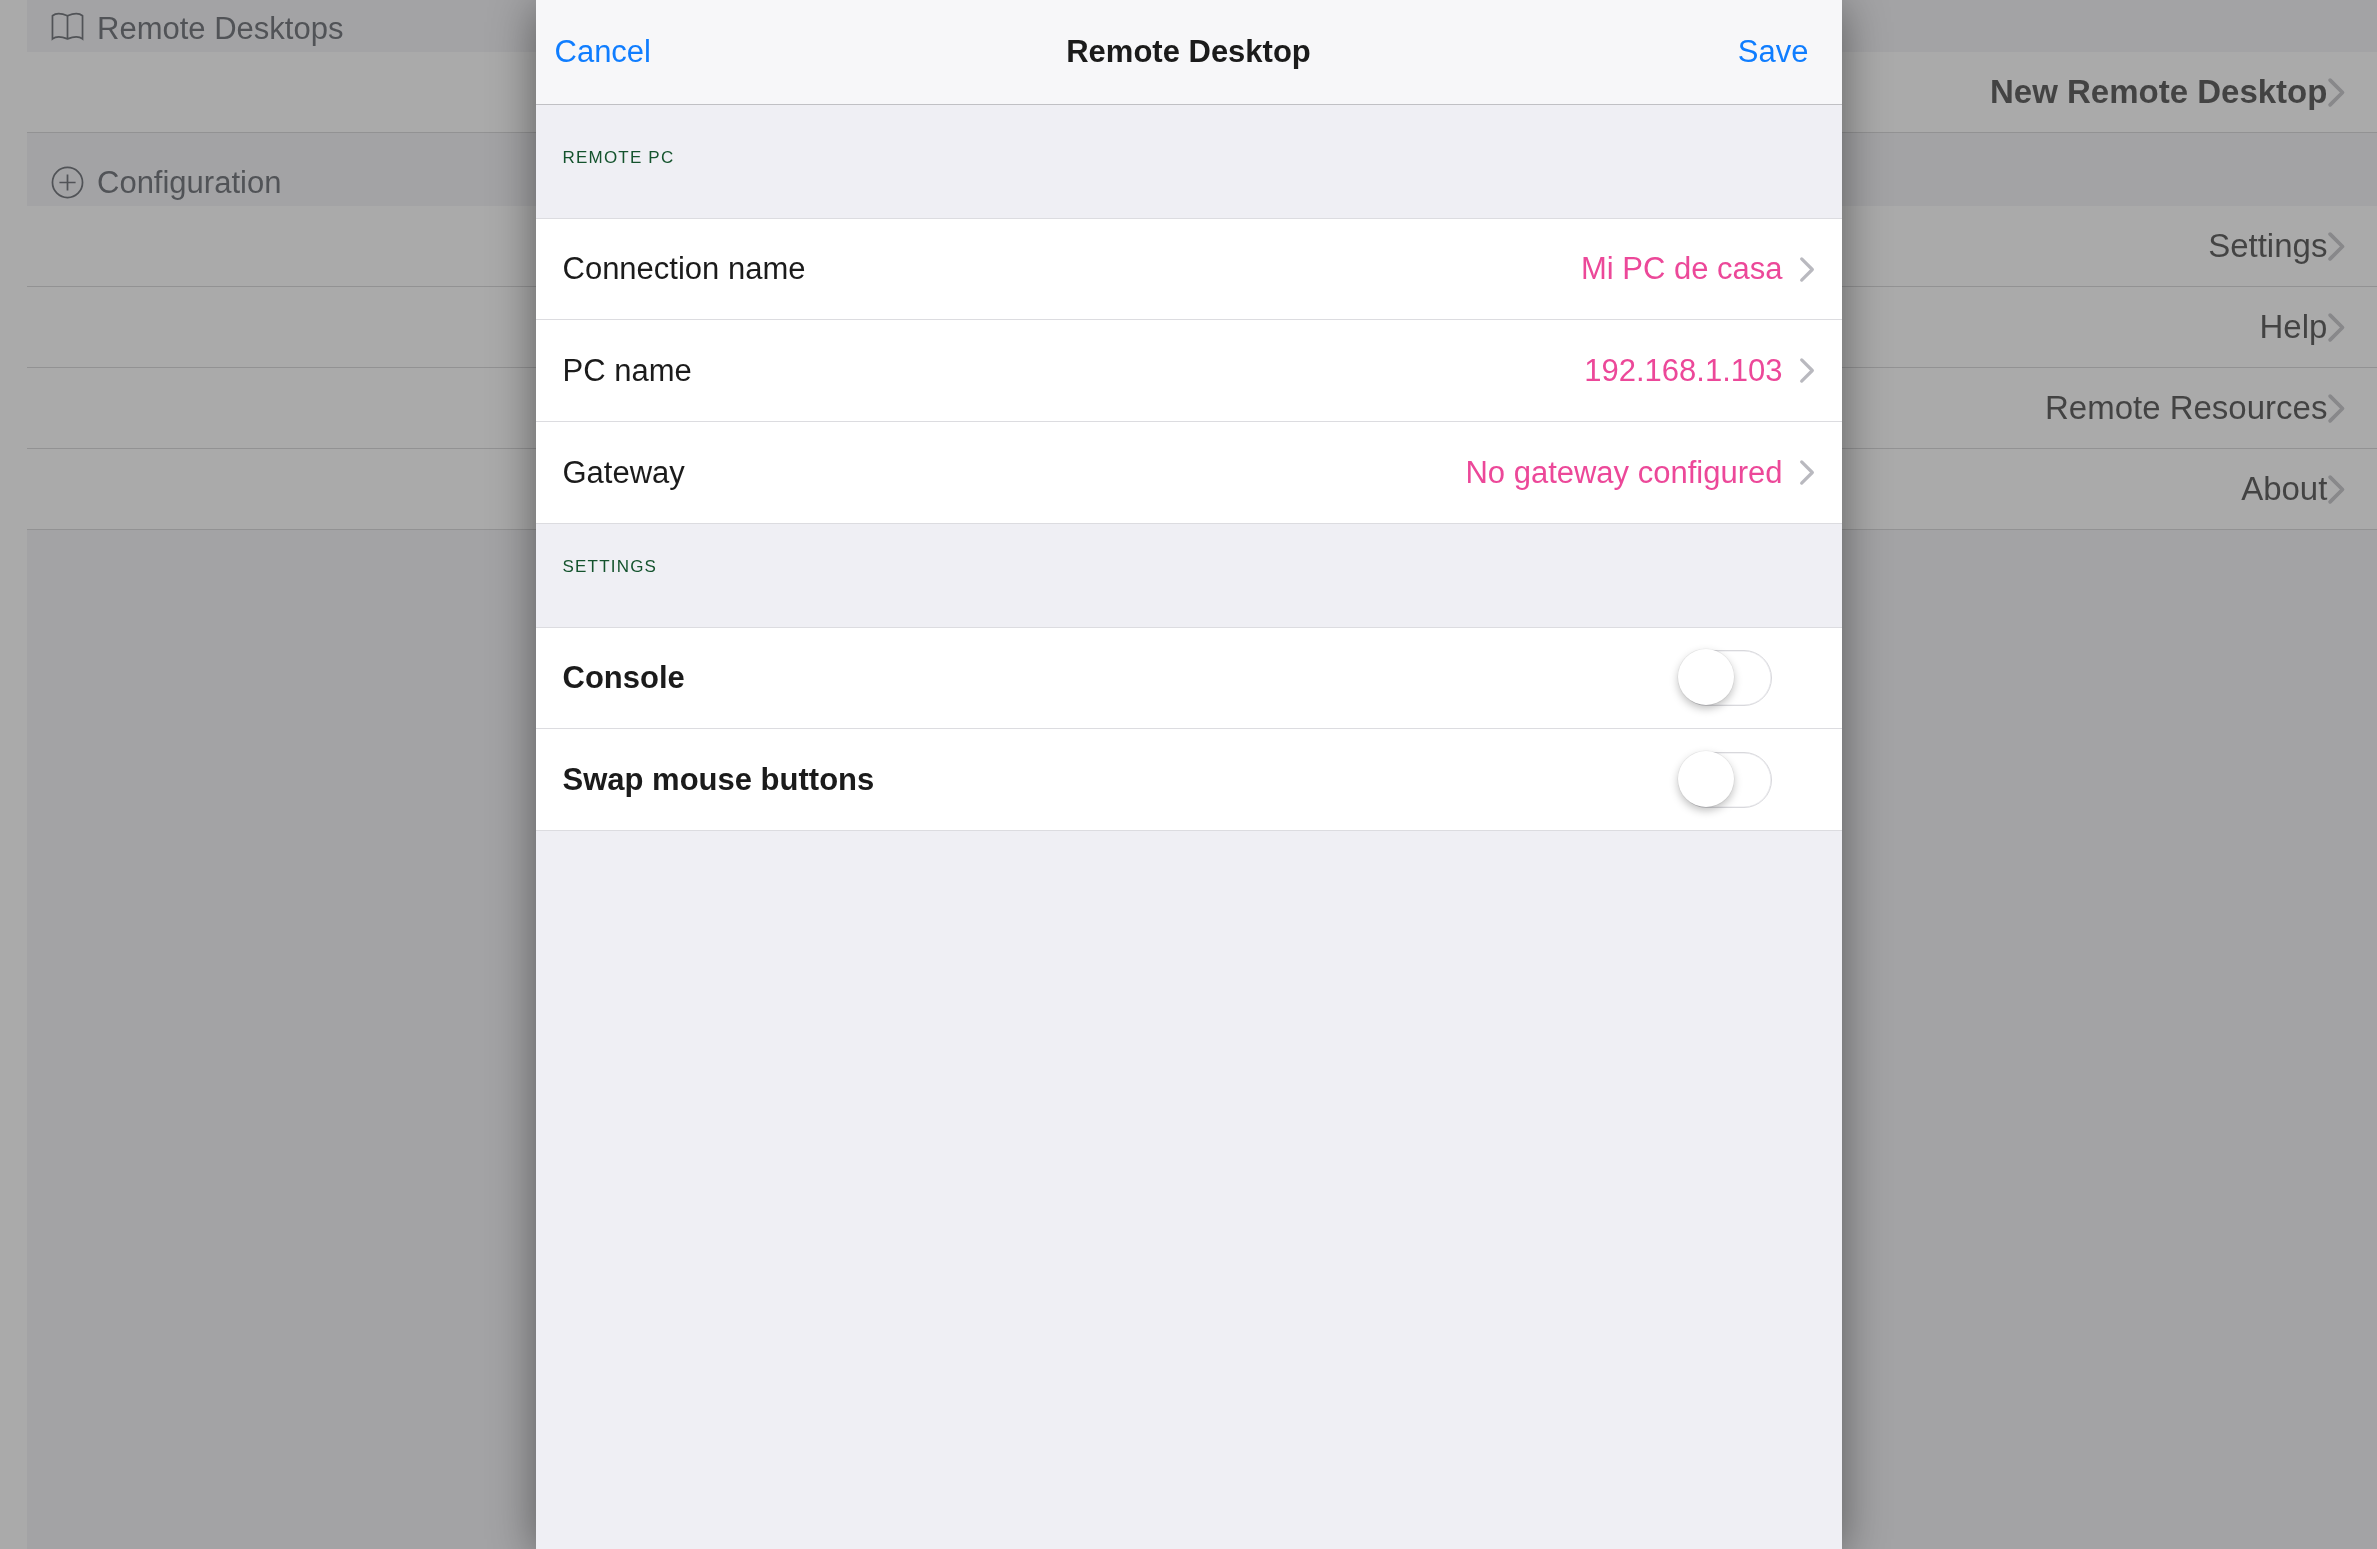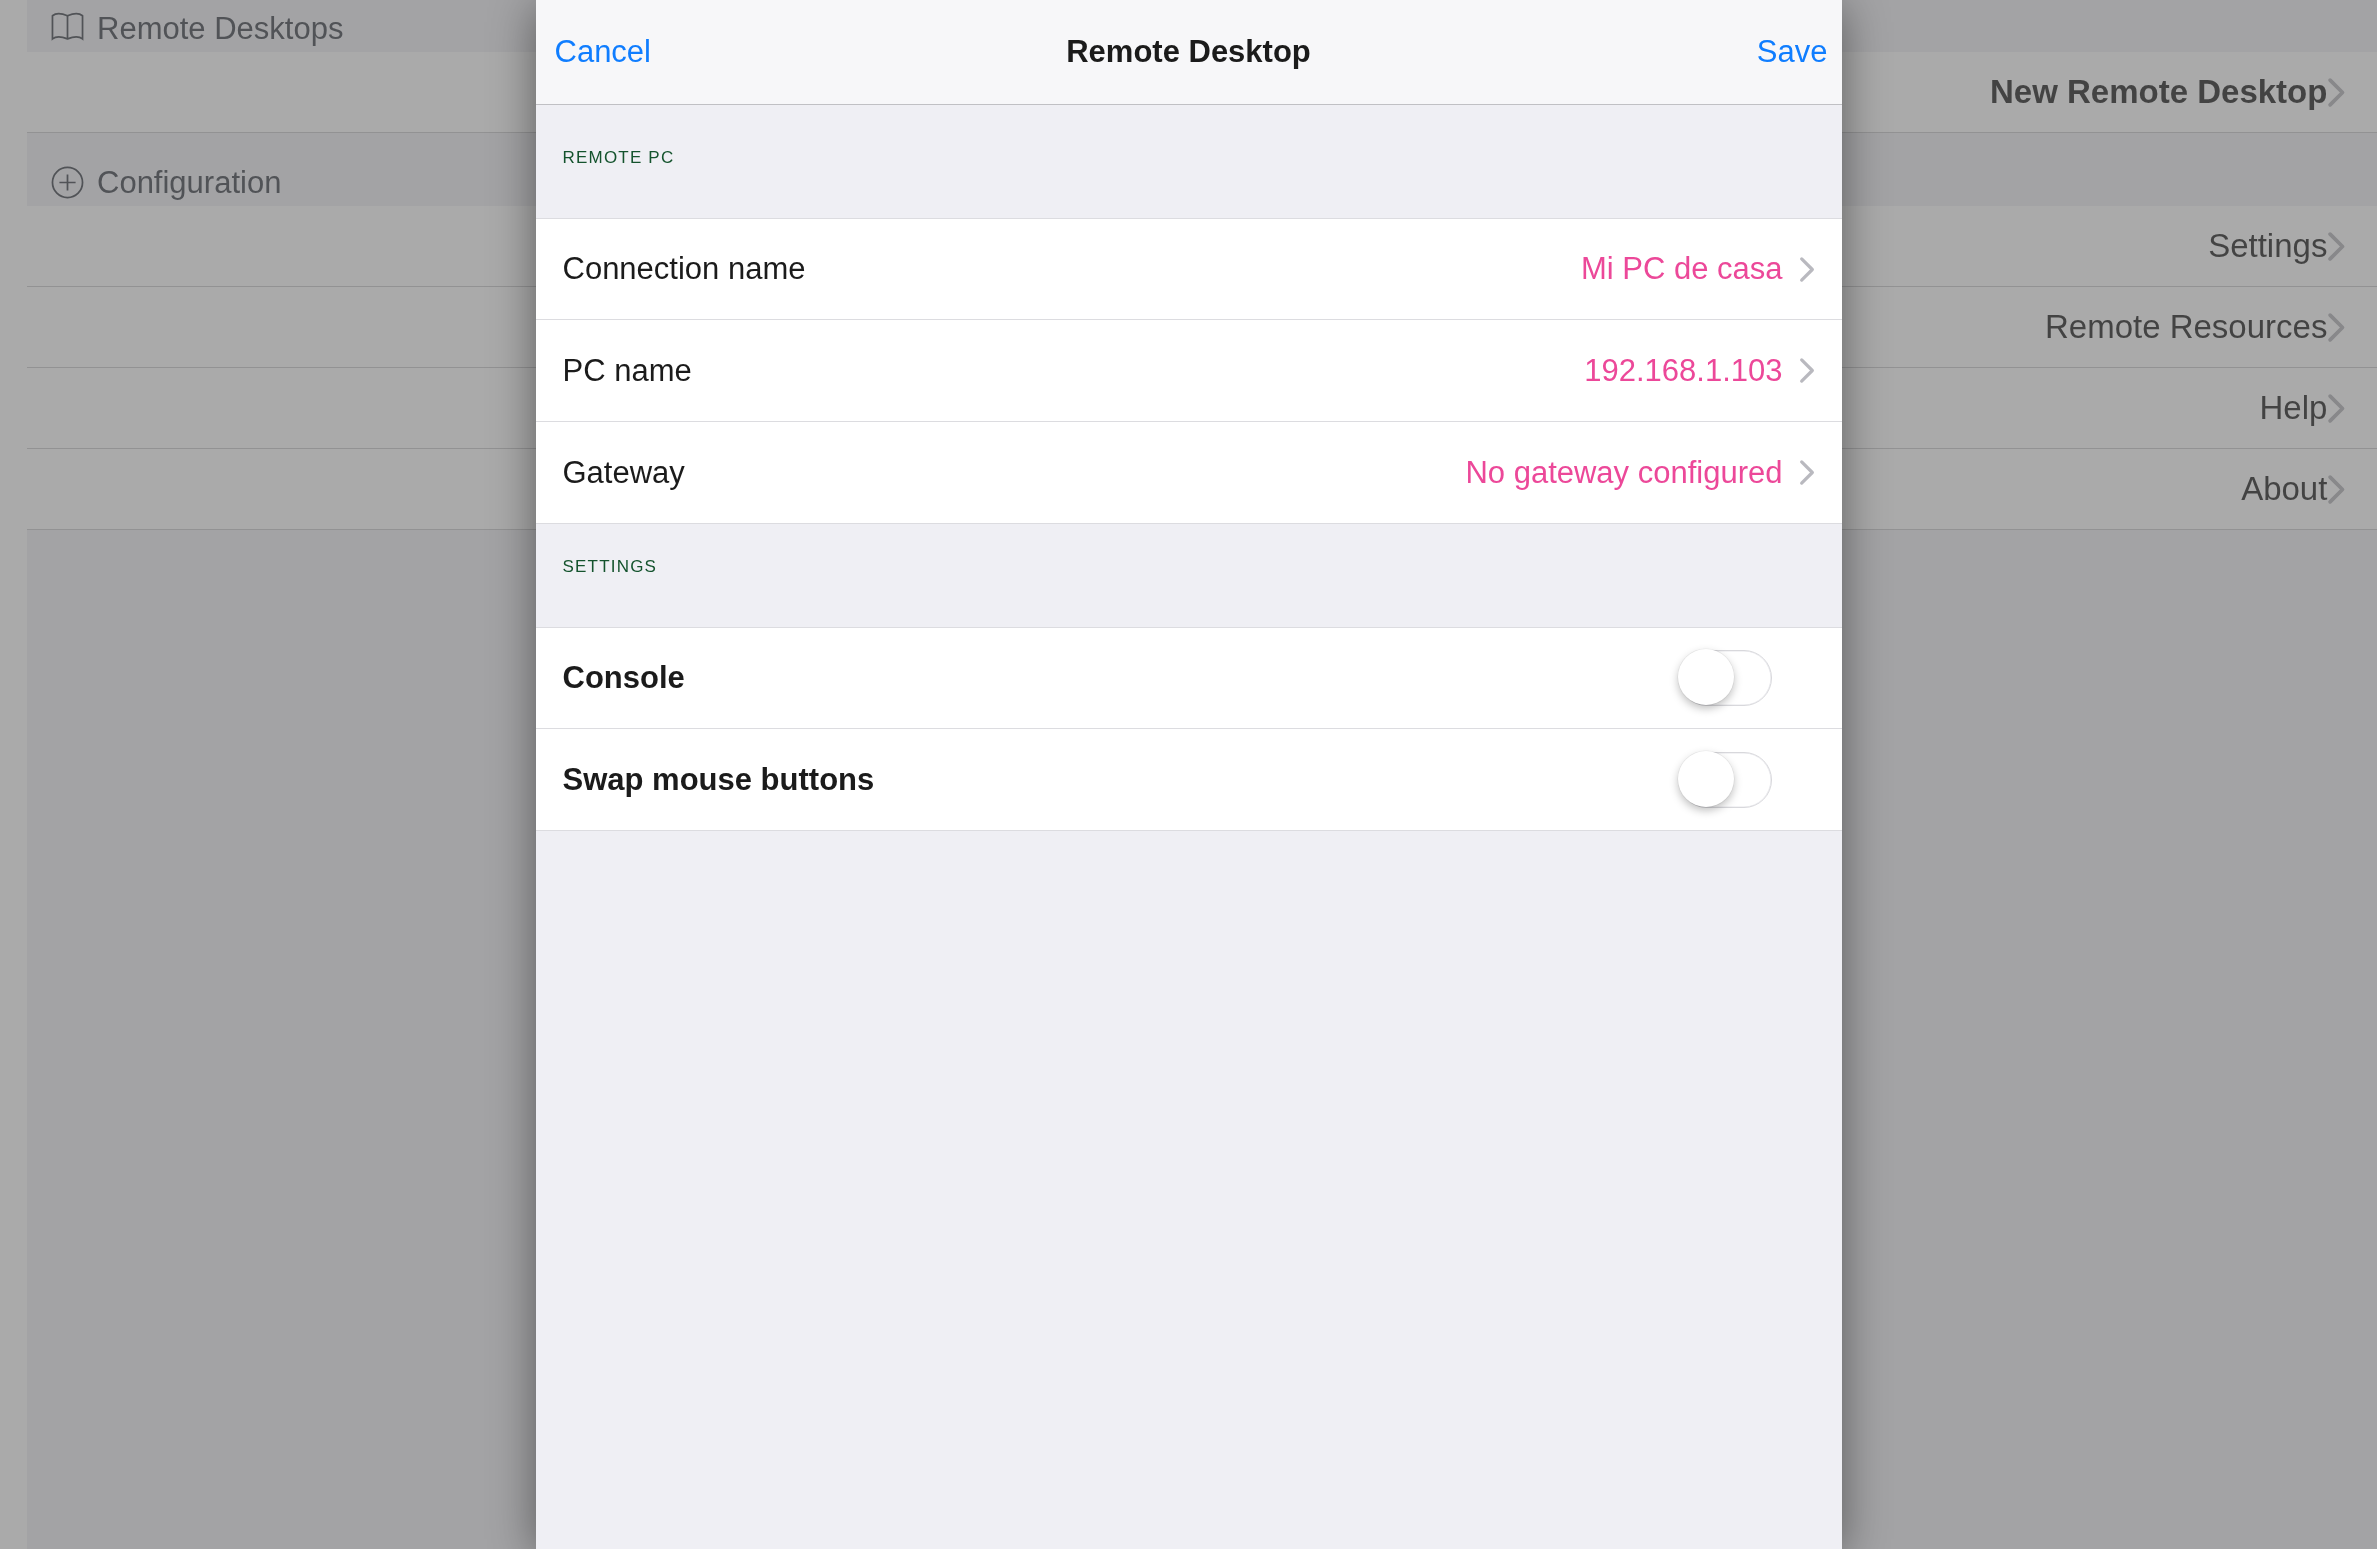--- a/index.html
+++ b/index.html
@@ -89,21 +89,21 @@
   .modal-cancel, .modal-save{
     position:absolute;
     top:50%;
     transform:translateY(-50%);
     font-size:31px;
     color:#0f7dff;
     cursor:pointer;
     user-select:none;
   }
   .modal-cancel{ left:19px; }
-  .modal-save{ right:14px; }
+  .modal-save{ right:33px; }
 
   .group-label{
     padding: 43px 27px 6px 27px;
     font-size:17px;
     letter-spacing:1.2px;
     color:#14532d;
   }
   .group-label.tight{ padding-top:33px; }
 
   .cell{
@@ -190,29 +190,29 @@
 
   <div class="bg-row normal">
     <span>Settings</span>
     <span class="chev">
       <svg viewBox="0 0 30 50">
           <polyline points="5,5 25,25 5,45"></polyline>
         </svg>
     </span>
   </div>
   <div class="bg-row normal">
+    <span>Help</span>
+    <span class="chev">
+      <svg viewBox="0 0 30 50">
+          <polyline points="5,5 25,25 5,45"></polyline>
+        </svg>
+    </span>
+  </div>
+  <div class="bg-row normal">
     <span>Remote Resources</span>
-    <span class="chev">
-      <svg viewBox="0 0 30 50">
-          <polyline points="5,5 25,25 5,45"></polyline>
-        </svg>
-    </span>
-  </div>
-  <div class="bg-row normal">
-    <span>Help</span>
     <span class="chev">
       <svg viewBox="0 0 30 50">
           <polyline points="5,5 25,25 5,45"></polyline>
         </svg>
     </span>
   </div>
   <div class="bg-row normal">
     <span>About</span>
     <span class="chev">
       <svg viewBox="0 0 30 50">

